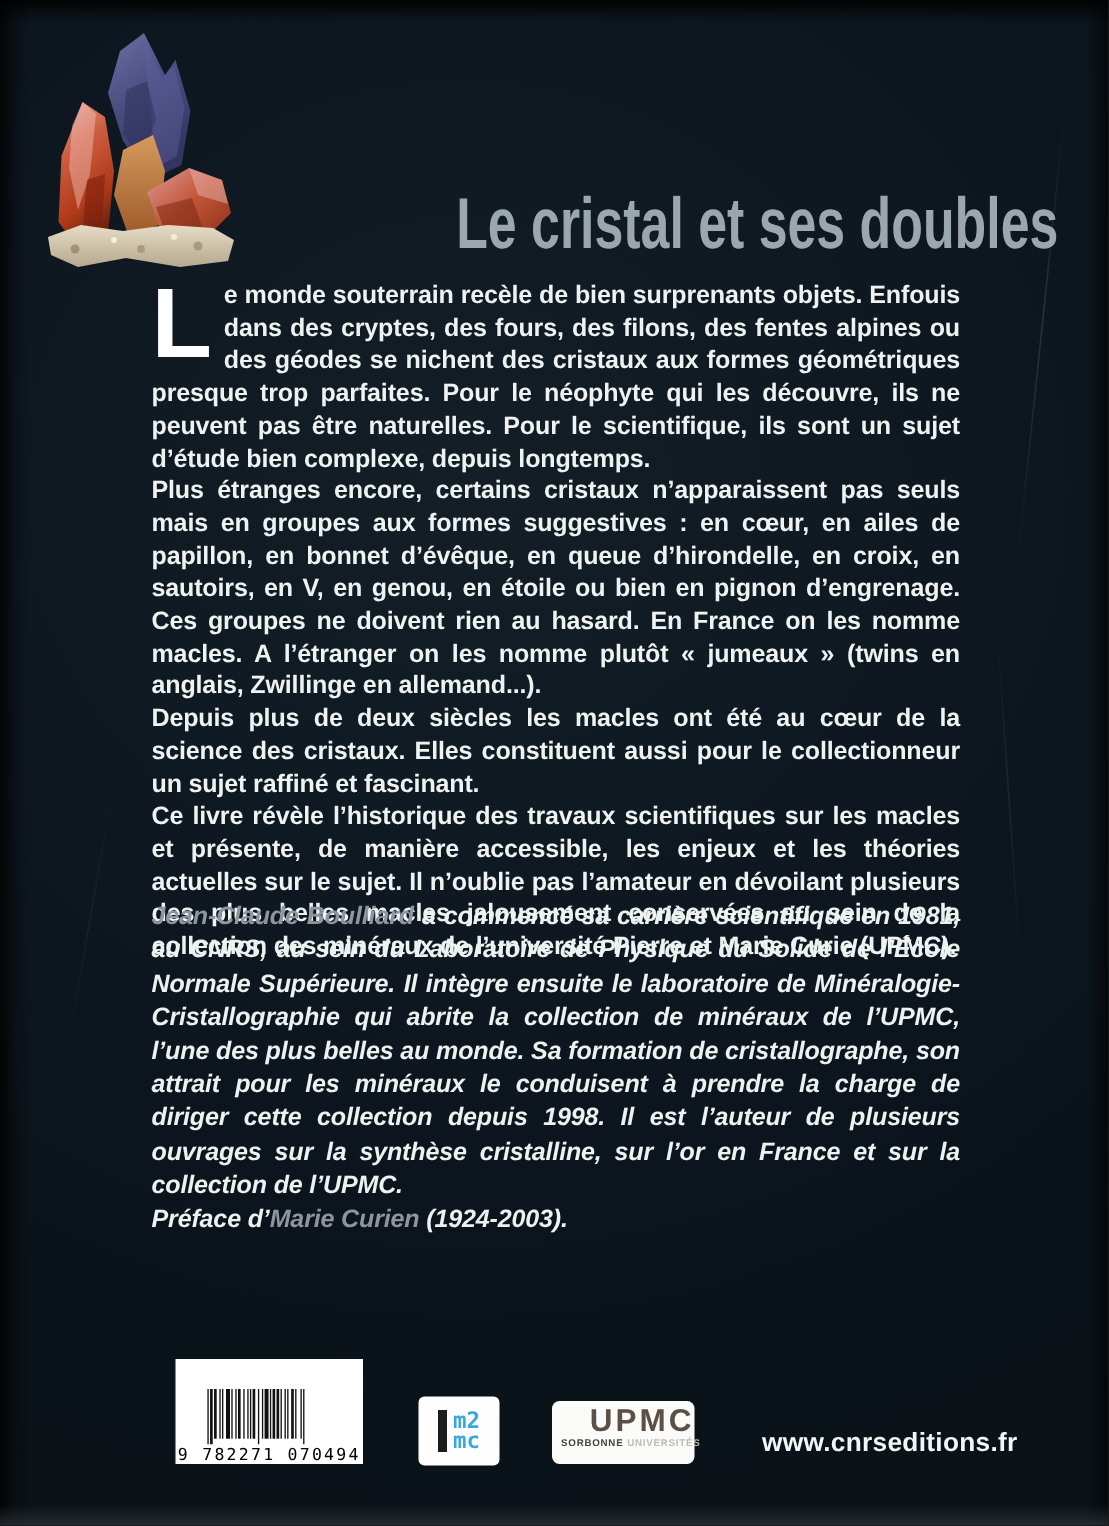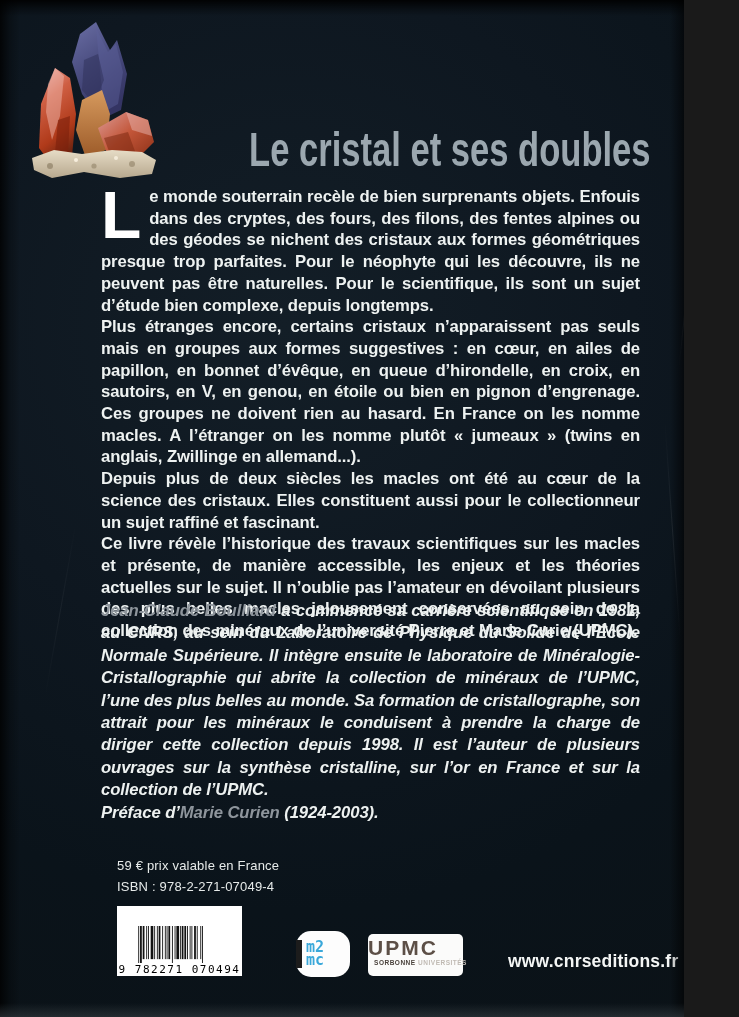--- a/index.html
+++ b/index.html
@@ -1,17 +1,17 @@
 <!DOCTYPE html>
 <html><head>
 <meta charset="utf-8">
 <style>
   html,body{margin:0;padding:0;background:#1a1a1a;}
   .cover{
-    position:relative;width:684px;height:1017px;overflow:hidden;
+    position:relative;width:739px;height:1017px;overflow:hidden;
     font-family:"Liberation Sans",sans-serif;
     background:
       radial-gradient(120% 80% at 42% 32%, #131e27 0%, #0e1720 42%, #0a131a 72%, #0b1217 100%);
   }
   
   .edge-top{position:absolute;top:0;left:0;right:0;height:16px;
     background:linear-gradient(#000000e6,#00000066,transparent);pointer-events:none;}
   .edge-left{position:absolute;top:0;left:0;bottom:0;width:20px;
     background:linear-gradient(90deg,#000000cc,#00000044,transparent);pointer-events:none;}
   .edge-right{position:absolute;top:0;right:0;bottom:0;width:14px;
@@ -63,32 +63,32 @@
   .barcode{
     position:absolute;left:117px;top:906px;width:125px;height:70px;
     background:#ffffff;display:flex;flex-direction:column;align-items:center;
     justify-content:flex-start;padding-top:20px;box-sizing:border-box;
   }
   .barcode-digits{
     font-family:"DejaVu Sans Mono",monospace;font-size:11px;color:#000;
     letter-spacing:1.5px;line-height:12px;margin-top:1px;white-space:nowrap;
   }
   .cnrs-logo{
-    position:absolute;left:296px;top:931px;width:54px;height:46px;
-    background:#fdfdfd;border-radius:15px;display:flex;align-items:center;
-    justify-content:flex-start;gap:4px;box-sizing:border-box;
+    position:absolute;left:279px;top:931px;width:54px;height:46px;
+    background:#fdfdfd;border-radius:4px;display:flex;align-items:center;
+    justify-content:center;gap:4px;box-sizing:border-box;
   }
   .cnrs-bar{width:6px;height:28px;background:#1c1c1c;}
   .cnrs-glyphs{
     color:#3aa8da;font-family:"DejaVu Sans Mono",monospace;font-weight:700;
     font-size:15px;line-height:13px;text-align:left;
   }
   .upmc-logo{
     position:absolute;left:368px;top:934px;width:95px;height:42px;
-    background:#fbfbfa;border-radius:5px;text-align:left;
+    background:#fbfbfa;border-radius:5px;text-align:right;
     padding-top:3px;box-sizing:border-box;
   }
   .upmc-word{
     font-size:21px;font-weight:700;color:#5c4f46;letter-spacing:2px;line-height:21px;
   }
   .upmc-sub{display:flex;align-items:center;justify-content:center;gap:2.5px;margin-top:1px;}
   .upmc-dot{width:3px;height:3px;display:inline-block;}
   .d1{background:#8c2f24;} .d2{background:#c2402a;} .d3{background:#e0572e;} .d4{background:#f08a2a;}
   .upmc-sorbonne{font-size:6.5px;font-weight:700;color:#4a423c;letter-spacing:.5px;}
   .upmc-univ{font-size:6.5px;font-weight:700;color:#c0bab3;letter-spacing:.5px;}
@@ -159,24 +159,20 @@
     <p><span>Plus étranges encore, certains cristaux n’apparaissent pas seuls mais en groupes aux formes suggestives : en cœur, en ailes de papillon, en bonnet d’évêque, en queue d’hirondelle, en croix, en sautoirs, en V, en genou, en étoile ou bien en pignon d’engrenage. Ces groupes ne doivent rien au hasard. En France on les nomme macles. A l’étranger on les nomme plutôt « jumeaux » (</span><span class="it">twins</span><span> en anglais, </span><span class="it">Zwillinge</span><span> en allemand...).</span></p>
     <p>Depuis plus de deux siècles les macles ont été au cœur de la science des cristaux. Elles constituent aussi pour le collectionneur un sujet raffiné et fascinant.</p>
     <p>Ce livre révèle l’historique des travaux scientifiques sur les macles et présente, de manière accessible, les enjeux et les théories actuelles sur le sujet. Il n’oublie pas l’amateur en dévoilant plusieurs des plus belles macles jalousement conservées au sein de la collection des minéraux de l’université Pierre et Marie Curie (UPMC).</p>
   </div>
 
   <div class="bio">
     <p><span class="name">Jean-Claude Boulliard</span><span> a commencé sa carrière scientifique en 1981, au CNRS, au sein du Laboratoire de Physique du Solide de l’École Normale Supérieure. Il intègre ensuite le laboratoire de Minéralogie-Cristallographie qui abrite la collection de minéraux de l’UPMC, l’une des plus belles au monde. Sa formation de cristallographe, son attrait pour les minéraux le conduisent à prendre la charge de diriger cette collection depuis 1998. Il est l’auteur de plusieurs ouvrages sur la synthèse cristalline, sur l’or en France et sur la collection de l’UPMC.</span></p>
     <p><span>Préface d’</span><span class="name">Marie Curien</span><span> (1924-2003).</span></p>
   </div>
 
-  <div class="price-block">
-    <div>59 € prix valable en France</div>
-    <div>ISBN : 978-2-271-07049-4</div>
-  </div>
 
   <div class="barcode">
     <svg id="barcode-bars" width="111" height="48" viewBox="0 0 111 48">
         <rect x="2.00" y="0" width="1.15" height="48" fill="#111"></rect>
         <rect x="4.30" y="0" width="2.30" height="48" fill="#111"></rect>
         <rect x="7.75" y="0" width="2.30" height="43" fill="#111"></rect>
         <rect x="12.35" y="0" width="1.15" height="43" fill="#111"></rect>
         <rect x="14.65" y="0" width="1.15" height="43" fill="#111"></rect>
         <rect x="18.10" y="0" width="3.45" height="43" fill="#111"></rect>
         <rect x="22.70" y="0" width="1.15" height="43" fill="#111"></rect>

